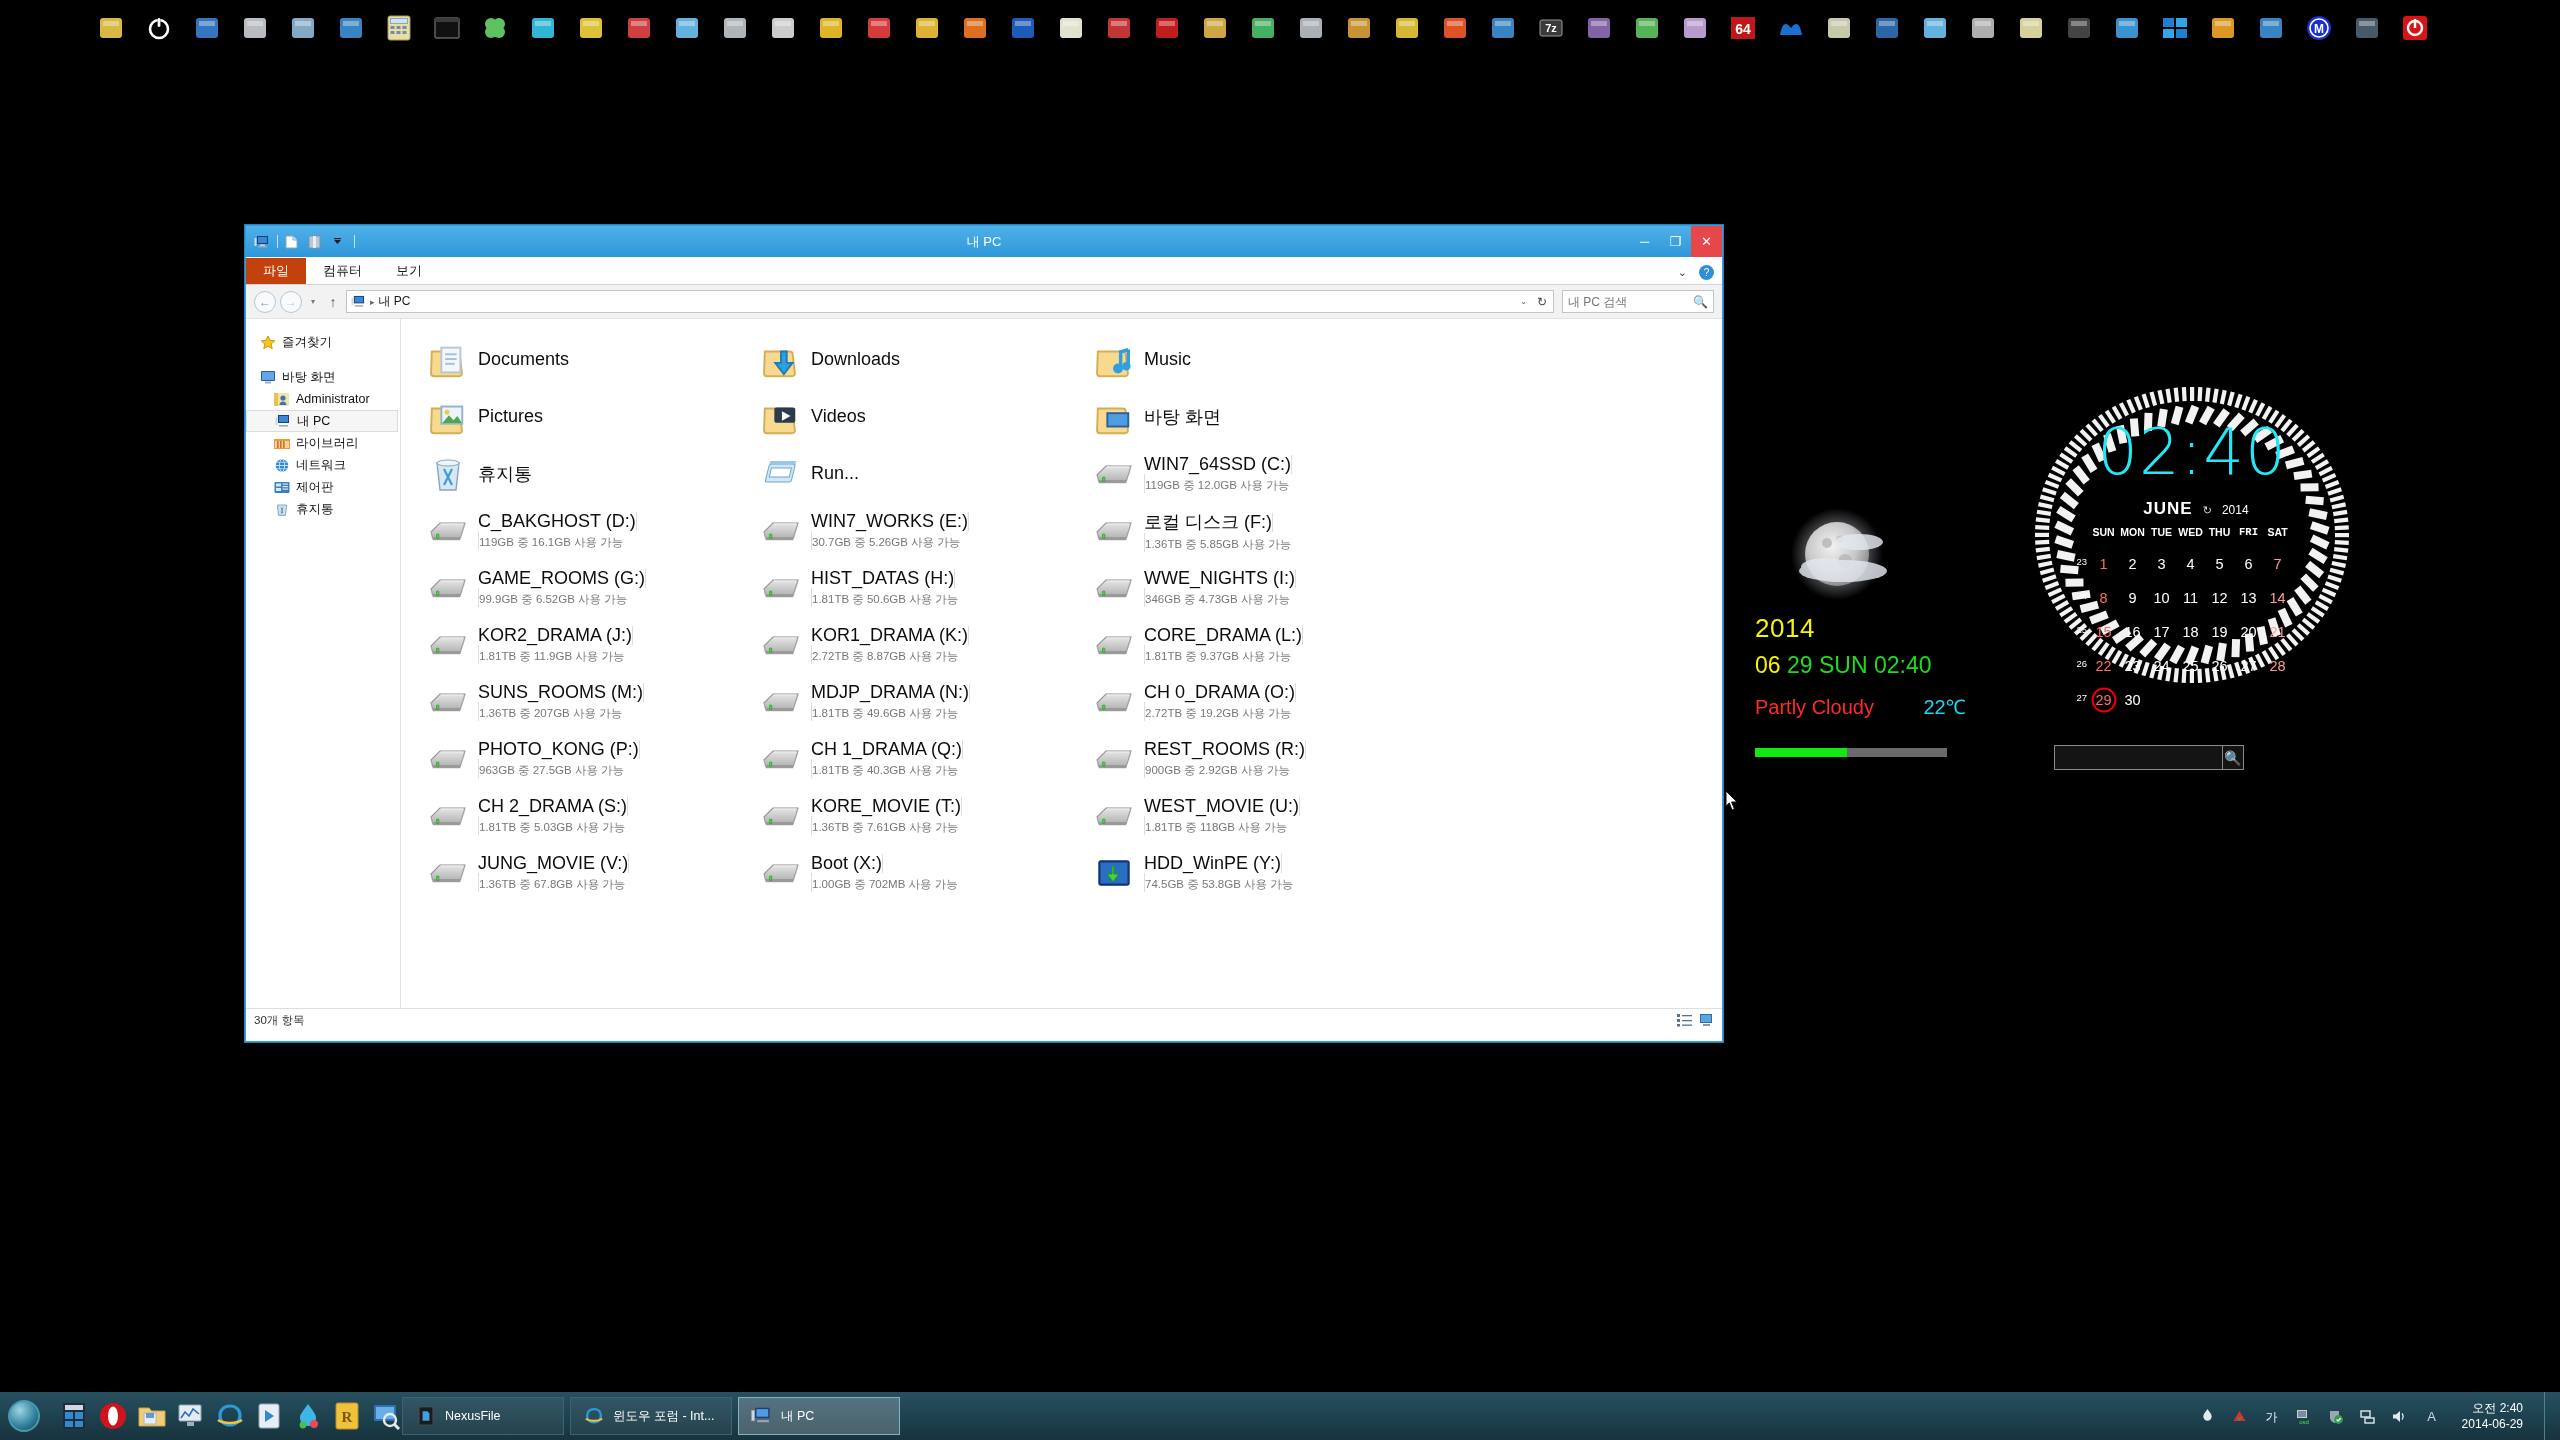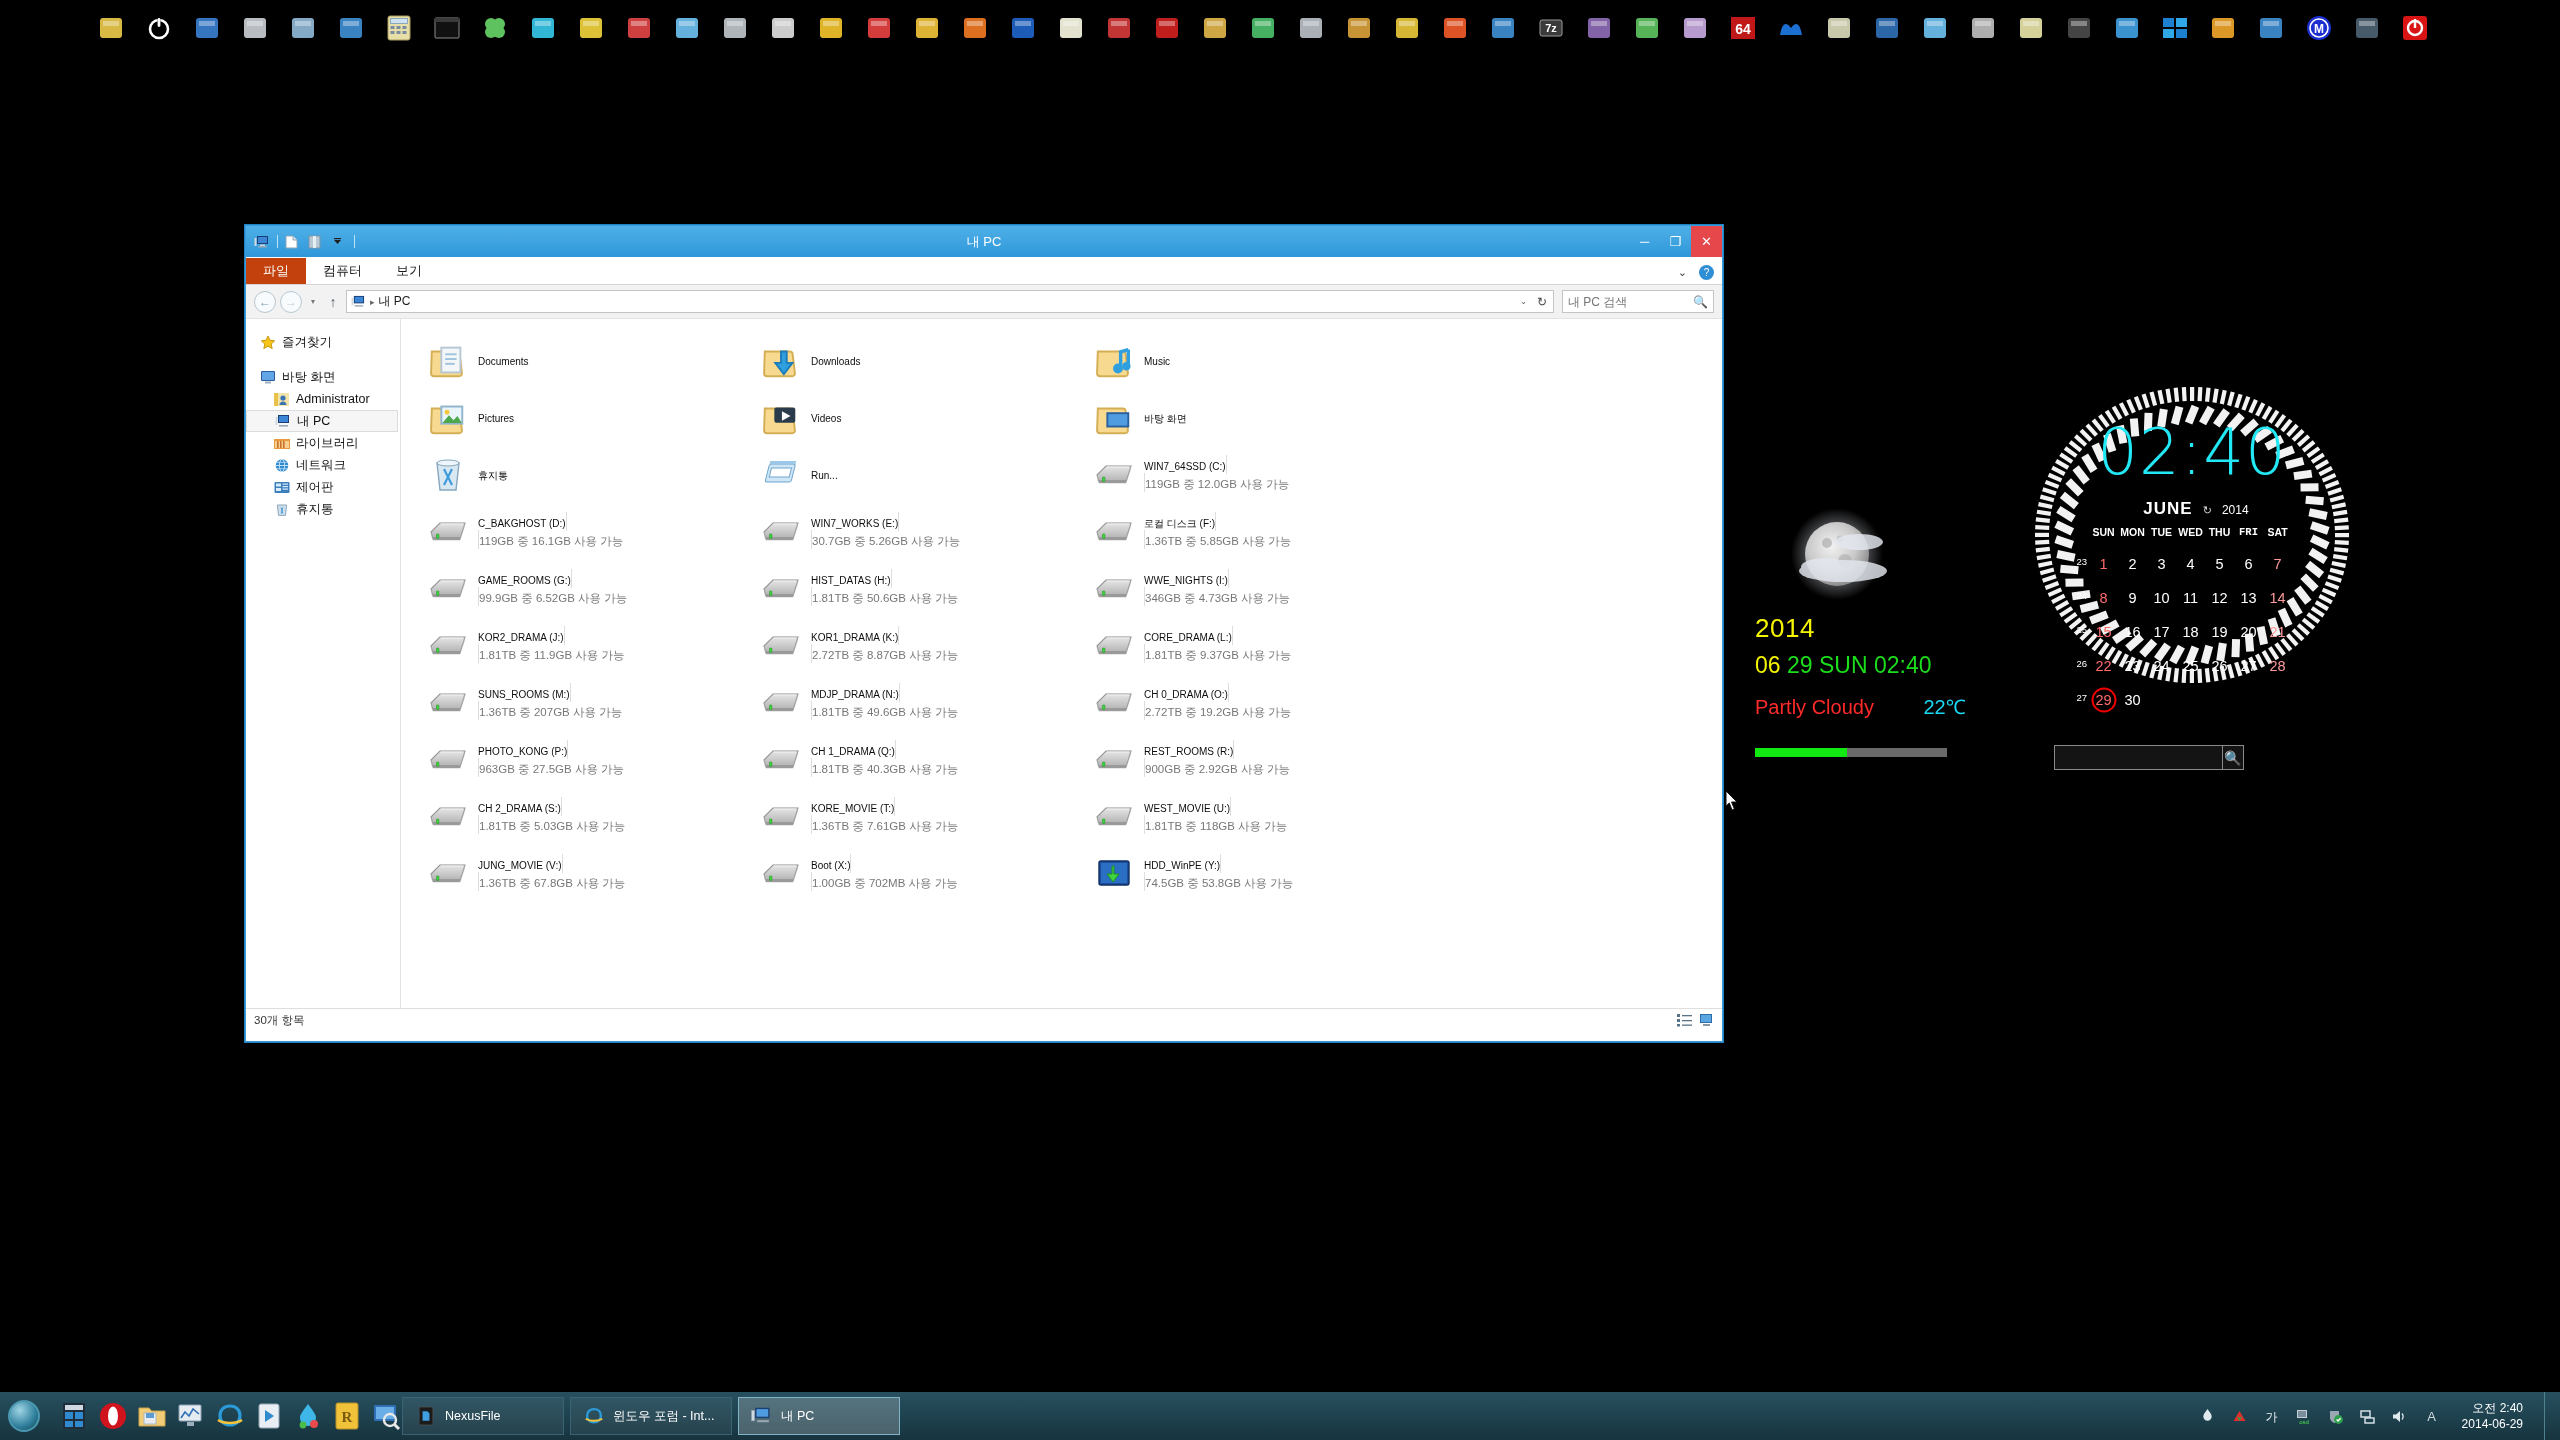--- a/index.html
+++ b/index.html
@@ -122,21 +122,21 @@
   }
   .grp-title { font-size:14px; color:#1d5fa3; white-space:nowrap; }
   .grp-count { font-size:12px; color:#3b6ea5; }
   .grp-rule { flex:1; height:1px; background:#dedede; }
 
   .tiles { display:flex; flex-wrap:wrap; padding-left:18px; }
   .tile { width:333px; height:57px; display:flex; align-items:center; gap:9px; }
   .tile.folder { height:57px; }
   .tile-ico { width:42px; height:40px; flex:0 0 auto; position:relative; }
   .tile-info { flex:1; min-width:0; padding-right:16px; }
-  .tile-name { font-size:10px; color:#0d0d0d; white-space:nowrap; overflow:hidden; }
+  .tile-name { font-size:18px; color:#0d0d0d; white-space:nowrap; overflow:hidden; }
   .meter {
     width:100%; height:11px; background:#e8e8e8; border:1px solid #ddd;
     margin-top:3px; position:relative; max-width:240px;
   }
   .meter > i { display:block; height:100%; }
   .tile-sub { font-size:11.5px; color:#777; margin-top:2px; white-space:nowrap; }
 
   #statusbar {
     height:23px; border-top:1px solid #dedede; background:#fff;
     display:flex; align-items:center; padding:0 8px;

